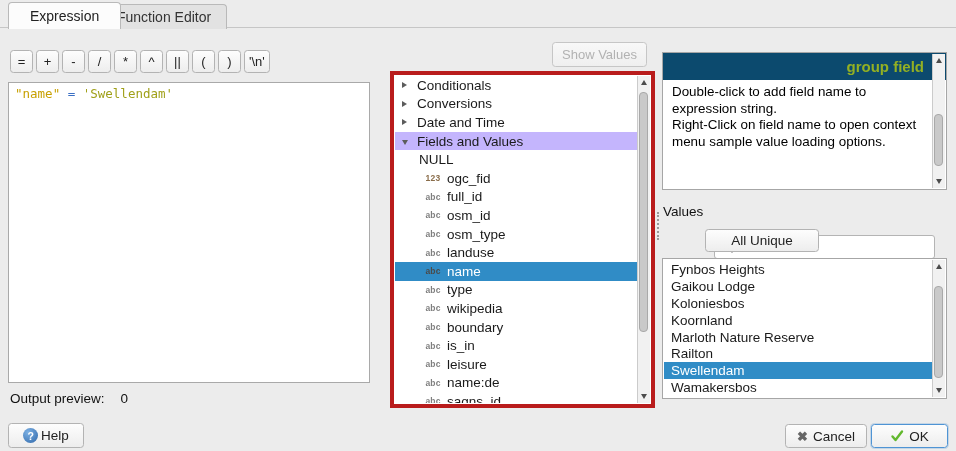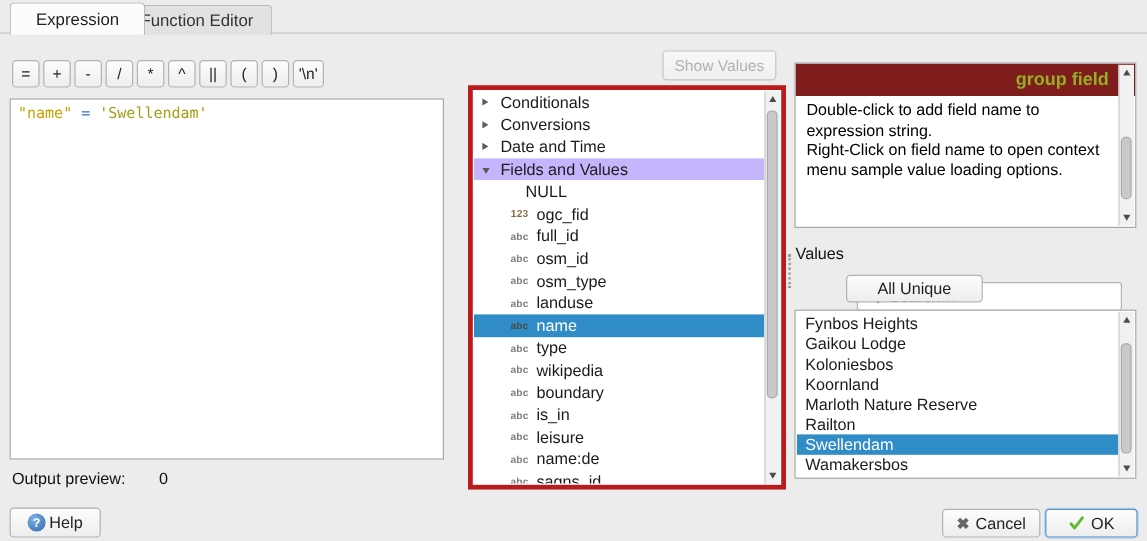--- a/index.html
+++ b/index.html
@@ -24,21 +24,21 @@
   
   .op-row{position:absolute;left:10px;top:50px;display:flex;gap:3px;}
   .op-btn{box-sizing:border-box;height:23px;min-width:23px;padding:0 4px;font-size:13px;
           background:linear-gradient(#fdfdfd,#ededed);border:1px solid #b3b3b3;border-radius:3.5px;color:#222;}
 
   
   .editor{position:absolute;left:8px;top:82px;width:362px;height:301px;box-sizing:border-box;
           background:#fff;border:1px solid #a9a9a9;}
   .expr-text{padding:3px 6px;font-family:"DejaVu Sans Mono",monospace;font-size:12.5px;white-space:pre;}
 
-  .output-preview{position:absolute;left:10px;top:391px;font-size:13.5px;color:#111;display:flex;gap:28px;}
+  .output-preview{position:absolute;left:10px;top:391px;font-size:13.5px;color:#111;display:flex;gap:16px;}
 
   
   .search-box{position:absolute;box-sizing:border-box;background:#fff;border:1px solid #b4b4b4;
               border-radius:3px;display:flex;align-items:center;padding:0 6px;gap:5px;margin-top:36px;}
   .search-box input{border:none;outline:none;background:transparent;flex:1;min-width:0;
               font-family:"Liberation Sans",sans-serif;font-size:13.5px;color:#333;}
   .search-box input::placeholder{color:#8d8d8d;}
   .fn-search{left:390px;top:42px;width:156px;height:25px;}
   .show-values{position:absolute;left:552px;top:42px;width:95px;height:25px;font-size:13px;}
 
@@ -50,35 +50,35 @@
   .tree-row.sel{background:#308cc6;color:#fff;}
   .tw{width:0;height:0;margin-left:7px;}
   .tw-closed{border-left:5px solid #5c5c5c;border-top:3.5px solid transparent;border-bottom:3.5px solid transparent;margin-right:9px;}
   .tw-open{border-top:5px solid #5c5c5c;border-left:3.5px solid transparent;border-right:3.5px solid transparent;margin-right:8px;margin-top:2px;}
   .glabel{margin-left:1px;}
   .ficon{display:inline-block;width:22px;margin-left:27px;margin-right:3px;text-align:center;
          font-weight:bold;font-size:8.5px;letter-spacing:.2px;}
   .ficon.num{color:#84儿6a4a;color:#8a6d4a;}
   .ficon.str{color:#7f7f7f;}
   .tree-row.sel .ficon{color:#4a4a4a;}
-  .nulllabel{margin-left:43px;}
+  .nulllabel{margin-left:24px;}
 
   
   .vscroll{position:absolute;top:1px;bottom:1px;right:1px;width:13px;background:#f1f1f1;border-left:1px solid #cbcbcb;box-sizing:border-box;}
   .sb-btn{position:absolute;left:0;right:0;height:13px;display:flex;align-items:center;justify-content:center;}
   .sb-btn.up{top:0;}
   .sb-btn.down{bottom:0;}
   .tri-up{width:0;height:0;border-left:3.5px solid transparent;border-right:3.5px solid transparent;border-bottom:5px solid #4c4c4c;}
   .tri-down{width:0;height:0;border-left:3.5px solid transparent;border-right:3.5px solid transparent;border-top:5px solid #4c4c4c;}
   .sb-thumb{position:absolute;left:1px;width:9px;background:#c9c9c9;border:1px solid #a9a9a9;border-radius:4px;box-sizing:border-box;}
 
   
   .help-box{position:absolute;left:662px;top:52px;width:285px;height:138px;box-sizing:border-box;
             background:#fff;border:1px solid #a6a6a6;overflow:hidden;}
-  .help-title{background:#7f1d1d;height:27px;display:flex;align-items:center;justify-content:flex-end;
+  .help-title{background:#0c4a6e;height:27px;display:flex;align-items:center;justify-content:flex-end;
               padding-right:22px;font-size:15px;font-weight:bold;}
   .help-body{padding:4px 22px 4px 9px;font-size:13.4px;line-height:1.24;color:#000;}
   .help-body div{margin:0;}
 
   .values-label{position:absolute;left:663px;top:204px;font-size:13.5px;color:#111;}
   .values-search{left:714px;top:199px;width:221px;height:24px;}
   .btn-all-unique{position:absolute;left:705px;top:229px;width:114px;height:23px;font-size:13.5px;}
   .btn-samples{position:absolute;left:826px;top:229px;width:109px;height:23px;font-size:13.5px;}
 
   .values-list{position:absolute;left:662px;top:258px;width:285px;height:141px;box-sizing:border-box;

